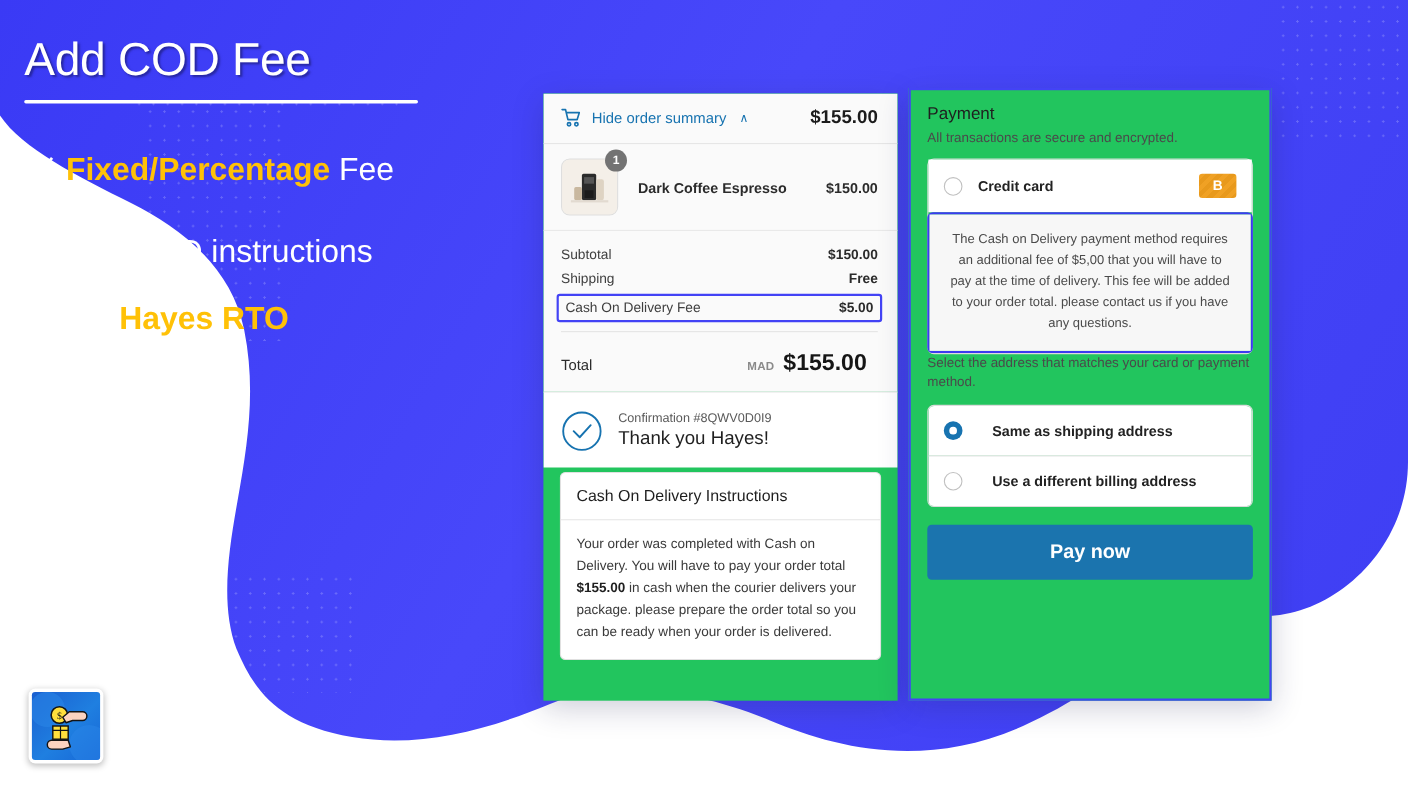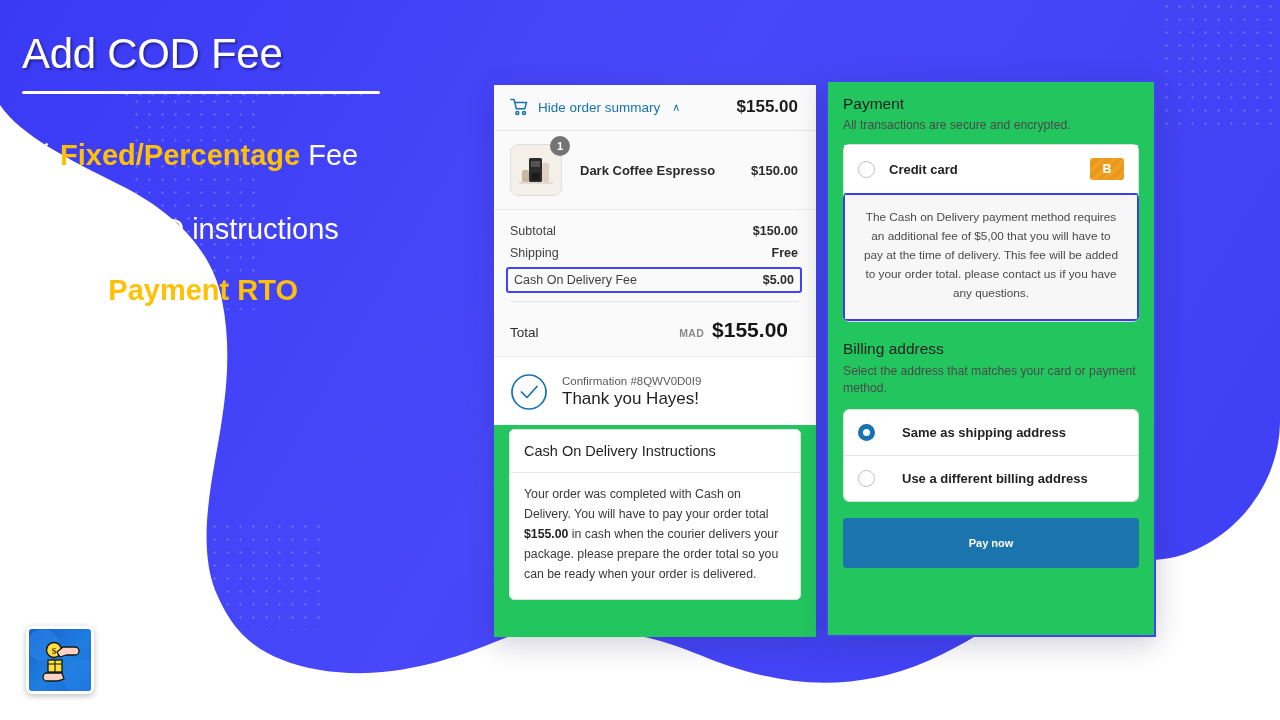--- a/index.html
+++ b/index.html
@@ -183,21 +183,21 @@
 
   .bill-title { font-size: 15.5px; color: #1f1f1f; margin: 18px 0 5px 0; }
   .bill-sub { font-size: 12.2px; color: #4a4a4a; line-height: 1.45; margin-bottom: 11px; }
   .bill-box { border: 1px solid #dcdcdc; border-radius: 6px; overflow: hidden; }
   .bill-row { display: flex; align-items: center; padding: 14px 14px; background: #fff; }
   .bill-row + .bill-row { border-top: 1px solid #e3e3e3; }
   .bill-row .label { font-size: 13px; font-weight: 700; color: #222; padding-left: 14px; margin-left: 13px; }
 
   .pay-now-btn {
     margin-top: 16px; width: 100%; height: 50px; border: none; border-radius: 4px;
-    background: #1b74ae; color: #fff; font-size: 11px; font-weight: 700;
+    background: #1b74ae; color: #fff; font-size: 18px; font-weight: 700;
     font-family: "Liberation Sans", sans-serif; cursor: pointer;
   }
 </style>
 </head>
 <body>
 
 <div id="stage">
 
   <div class="bg-blue-grad"></div>
   <div class="dots dots-tr"></div>
@@ -227,21 +227,21 @@
         <svg width="27" height="27" viewBox="0 0 27 27">
           <path d="M24 12 V24 H3 V3 H18" fill="none" stroke="#ffffff" stroke-width="2.4"></path>
           <path d="M7.5 13 L12.5 19 L26.5 2.5" fill="none" stroke="#ffffff" stroke-width="2.6" stroke-linecap="square"></path>
         </svg>
       </span>
       <span class="feature-text"><span>Add COD instructions</span></span>
     </div>
 
     <div class="feature-amp">
       <span class="amp">&amp;</span>
-      <span class="hl">Payment RTO</span>
+      <span class="hl">Hayes RTO</span>
     </div>
   </div>
 
   <div class="app-logo">
     <div class="inner">
       <svg width="62" height="62" viewBox="0 0 62 62">
         <circle cx="14" cy="16" r="16" fill="#2a86e8" opacity="0.55"></circle>
         <circle cx="52" cy="48" r="18" fill="#2a86e8" opacity="0.5"></circle>
 
         <circle cx="25" cy="21" r="7.5" fill="#ffdf3d" stroke="#141414" stroke-width="1.4"></circle>
@@ -350,21 +350,20 @@
           <span class="radio"></span>
           <span class="label">Credit card</span>
           <span class="bogus-badge">B</span>
         </div>
 
         <div class="cod-select">
           <div class="cod-note">The Cash on Delivery payment method requires an additional fee of $5,00 that you will have to pay at the time of delivery. This fee will be added to your order total. please contact us if you have any questions.</div>
         </div>
       </div>
 
-      <div class="bill-title">Billing address</div>
       <div class="bill-sub">Select the address that matches your card or payment method.</div>
 
       <div class="bill-box">
         <div class="bill-row">
           <span class="radio on"></span>
           <span class="label">Same as shipping address</span>
         </div>
         <div class="bill-row">
           <span class="radio"></span>
           <span class="label">Use a different billing address</span>

